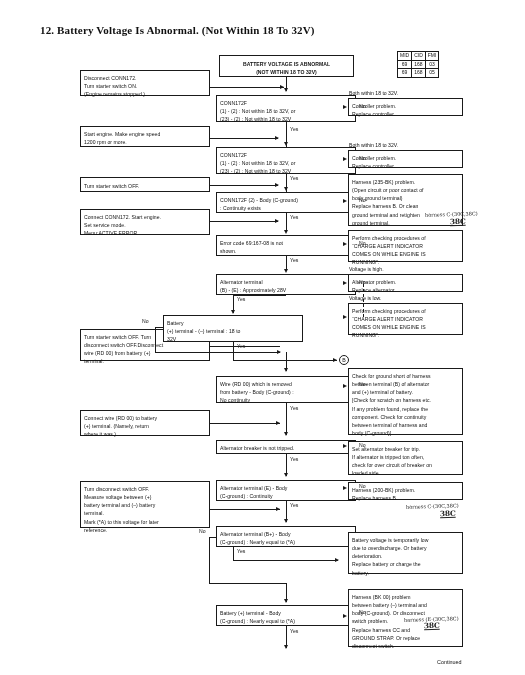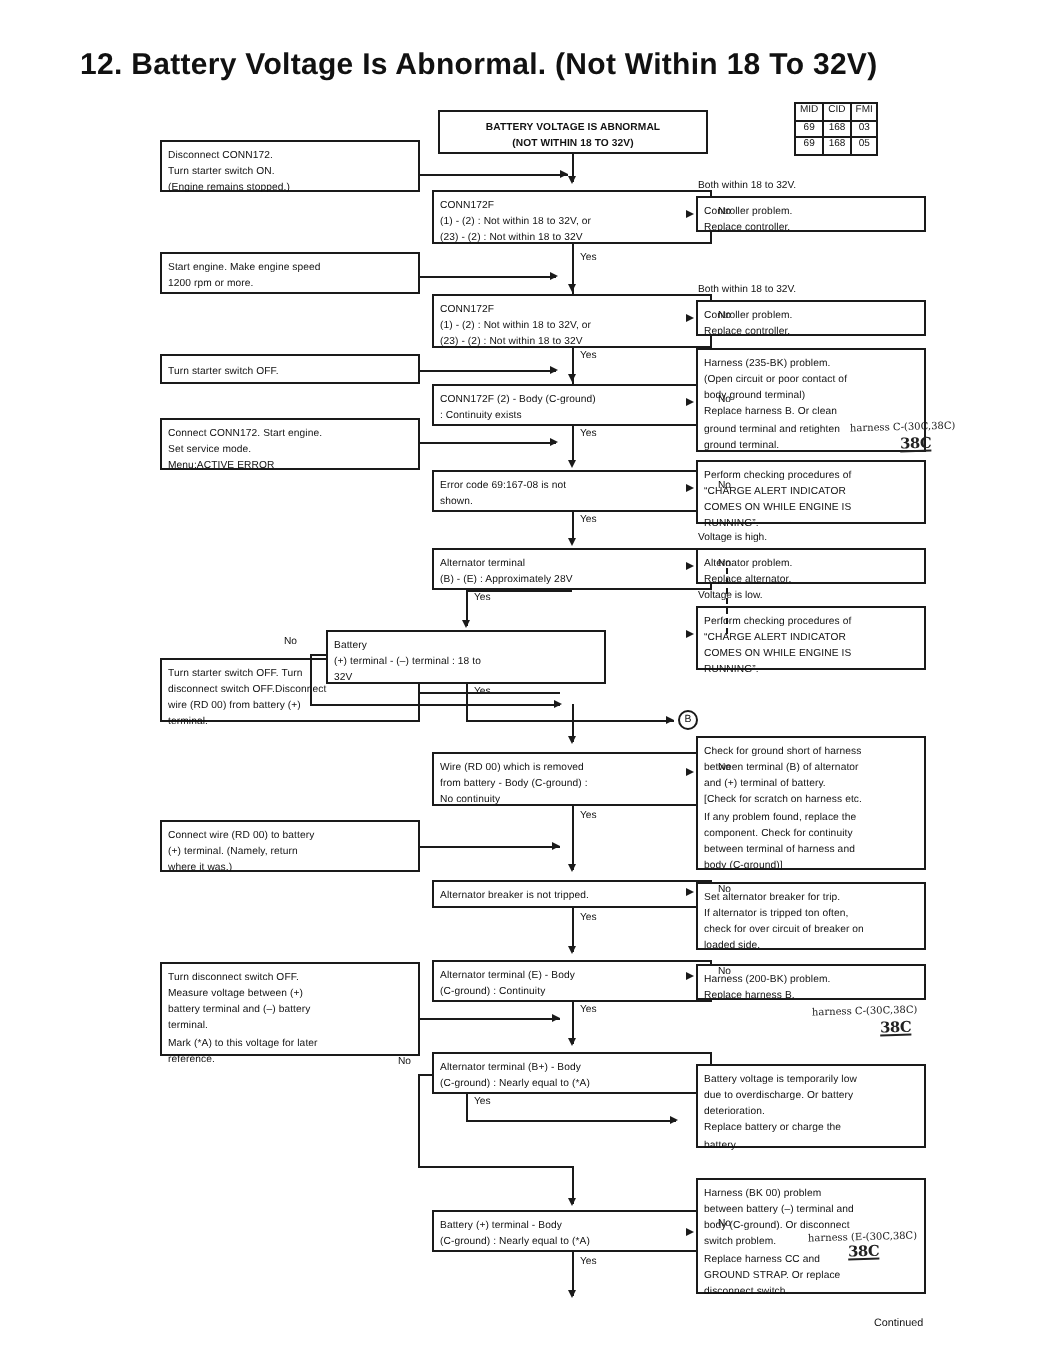--- a/index.html
+++ b/index.html
@@ -6,21 +6,21 @@
   body{
     width:525px;height:675px;position:relative;overflow:hidden;
     font-family:"Liberation Sans","DejaVu Sans",sans-serif;
     color:#111;
     -webkit-font-smoothing:none;
   }
   #page{position:absolute;inset:0;}
 
   .ttl{
     position:absolute;left:40px;top:24px;
-    font-size:15px;font-weight:bold;letter-spacing:.15px;white-space:nowrap;
+    font-size:11px;font-weight:bold;letter-spacing:.15px;white-space:nowrap;font-family:Liberation Serif, serif;
   }
 
   
   .box{
     position:absolute;border:1px solid #1a1a1a;background:#fff;
     box-sizing:border-box;font-size:5.1px;line-height:1.62;
     padding:2.5px 3px;letter-spacing:.05px;
   }
   .box.b2{border-width:1.6px;}
   .box .ln{display:block;white-space:nowrap;}

